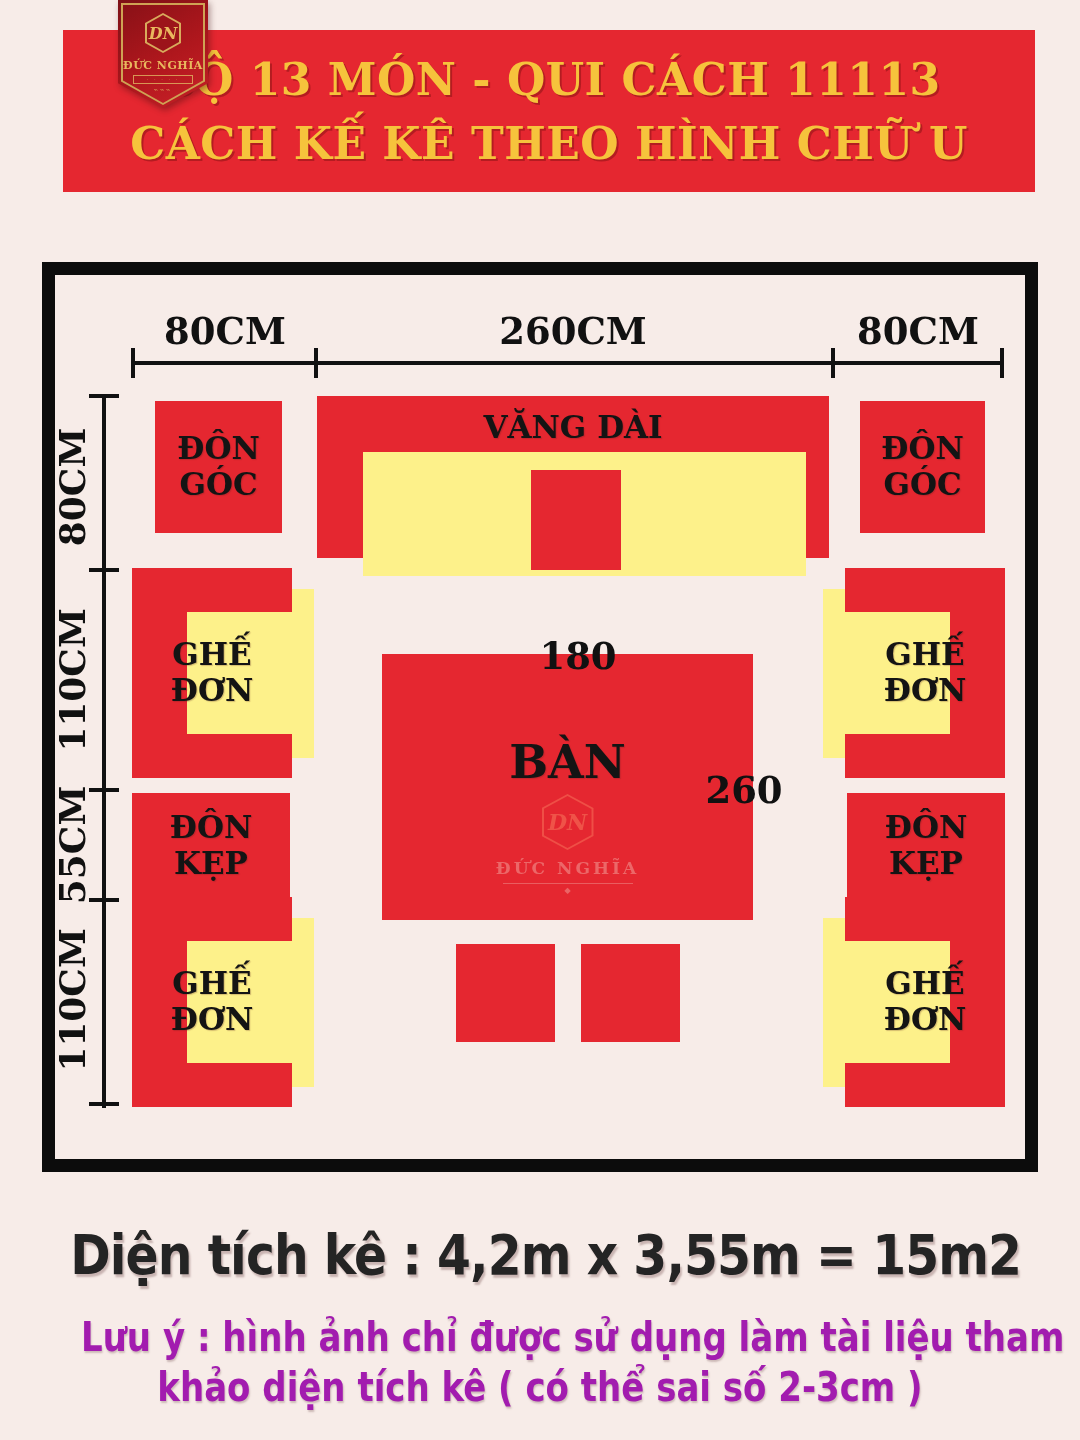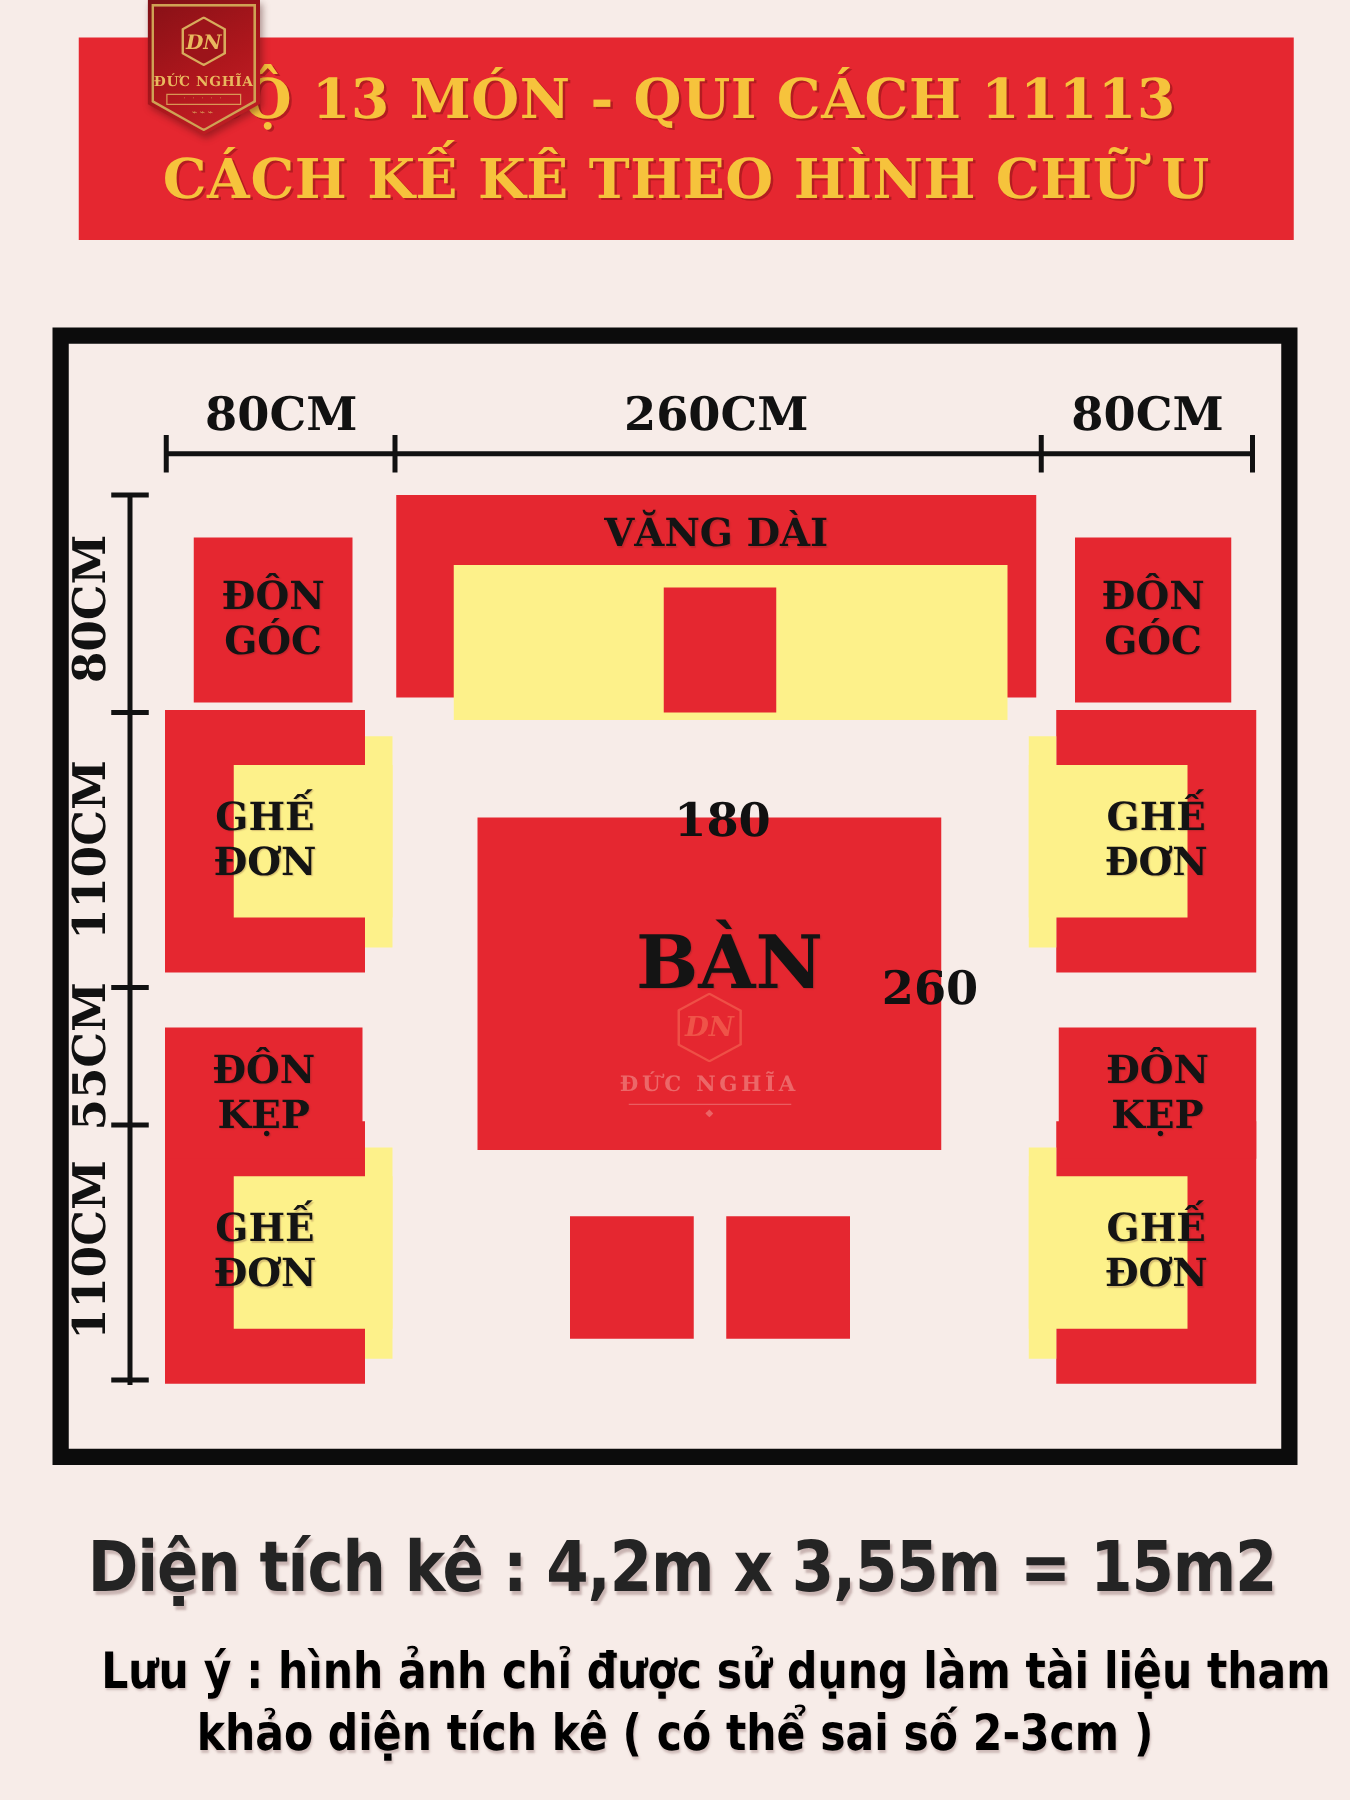--- a/index.html
+++ b/index.html
@@ -48,21 +48,21 @@
   .ribbon .brand{color:#e9b85e;font-weight:bold;font-size:11px;letter-spacing:.5px;margin-top:6px;white-space:nowrap;}
   .ribbon .tagbox{width:58px;height:7px;border:1px solid rgba(222,173,94,.85);margin-top:3px;
     display:flex;align-items:center;justify-content:center;color:rgba(222,173,94,.9);font-size:5px;letter-spacing:2px;line-height:1;}
   .ribbon .flourish{color:rgba(222,173,94,.9);font-size:7px;margin-top:2px;letter-spacing:2px;}
   
   .frame{
     position:absolute;left:42px;top:262px;width:996px;height:910px;
     border:13px solid #0c0c0c;box-sizing:border-box;background:var(--bg);
   }
   .abs{position:absolute;}
-  .redbox{background:var(--red);margin-top:29px;}
+  .redbox{background:var(--red);}
   .flabel{
     color:var(--ink);font-weight:bold;font-size:31px;line-height:1.15;
     display:flex;align-items:center;justify-content:center;text-align:center;
     text-shadow:1px 1px 1px rgba(90,30,30,.25);
   }
   
   .dim{background:#111;}
   .tickv{position:absolute;width:4px;height:30px;top:-13px;background:#111;}
   .tickh{position:absolute;width:30px;height:4px;left:-13px;background:#111;}
   .dimlabel{
@@ -83,21 +83,21 @@
   .chair{width:167px;height:210px;}
   .chair .c-red{position:absolute;top:0;width:160px;height:210px;background:var(--red);}
   .chair .c-strip{position:absolute;top:21px;width:22px;height:169px;background:var(--yellow);}
   .chair .c-seat{position:absolute;top:44px;width:127px;height:122px;background:var(--yellow);}
   .chair.left .c-red{left:0;} .chair.left .c-strip{left:160px;} .chair.left .c-seat{left:55px;}
   .chair.right .c-red{left:22px;} .chair.right .c-strip{left:0;} .chair.right .c-seat{left:0;}
   .chair .c-label{position:absolute;top:0;width:160px;height:210px;}
   .chair.left .c-label{left:0;} .chair.right .c-label{left:22px;}
   
   .ban{left:327px;top:379px;width:371px;height:266px;background:var(--red);}
-  .ban-label{position:absolute;left:16px;top:82px;width:100%;justify-content:center;font-size:59px;}
+  .ban-label{position:absolute;left:0;top:82px;width:100%;justify-content:center;font-size:46px;}
   .num{
     position:absolute;transform:translate(-50%,-50%);
     font-weight:bold;font-size:37px;color:#111;white-space:nowrap;
   }
   
   .wm{position:absolute;left:0;top:140px;width:100%;opacity:.42;text-align:center;}
   .wm .hexwrap{width:52px;height:56px;margin:0 auto;}
   .wm .h1{inset:0;background:rgba(255,150,110,.85);}
   .wm .h2{inset:2px;background:var(--red);}
   .wm .mono{color:rgba(255,150,110,.95);font-size:22px;}
@@ -107,21 +107,21 @@
   
   .area-line{
     position:absolute;top:1222px;left:0;width:1080px;text-align:center;
     font-family:"DejaVu Sans","Liberation Sans",sans-serif;
     font-weight:bold;font-size:56px;color:#242424;letter-spacing:-1px;
     transform:scaleX(.87);text-shadow:2px 3px 2px rgba(130,95,95,.4);white-space:nowrap;
   }
   .note{
     position:absolute;top:1312px;left:0;width:1080px;text-align:center;
     font-family:"DejaVu Sans","Liberation Sans",sans-serif;
-    font-weight:bold;font-size:40px;line-height:50px;color:#000000;
+    font-weight:bold;font-size:40px;line-height:50px;color:#a21caf;
     text-shadow:1px 2px 2px rgba(130,95,95,.35);
   }
   .note .nline{transform:scaleX(.85);white-space:nowrap;}
 </style>
 </head>
 <body>
 
 <div class="banner">
   <div class="line">BỘ 13 MÓN  - QUI CÁCH 11113</div>
   <div class="line">CÁCH KẾ KÊ THEO HÌNH CHỮ U</div>

